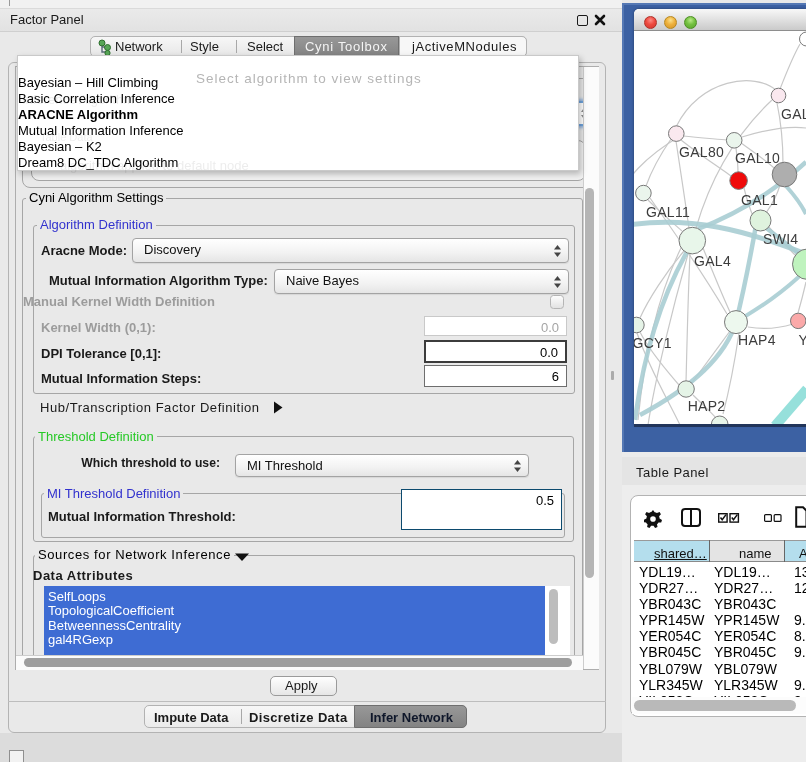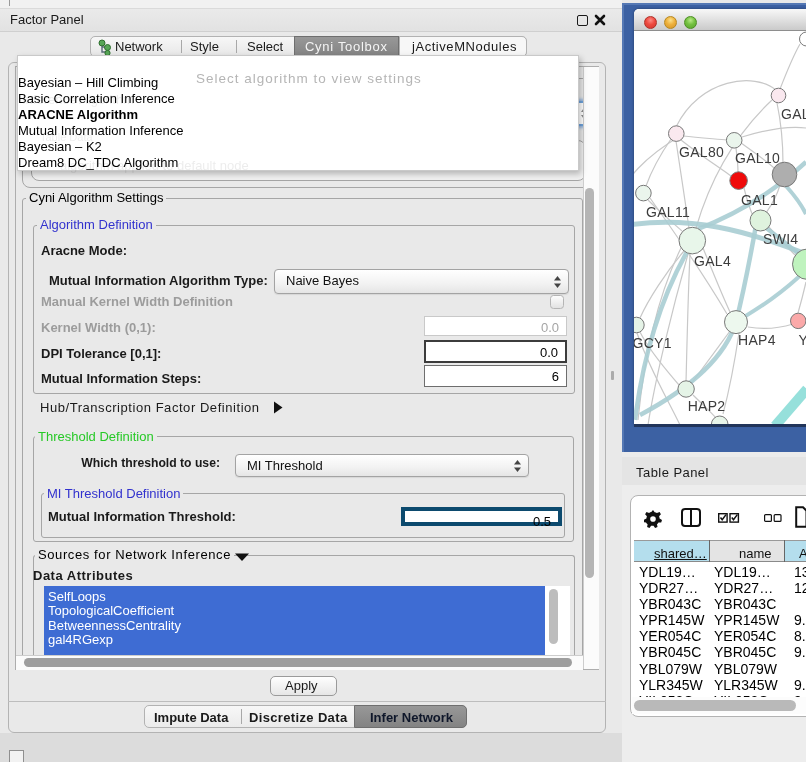--- a/index.html
+++ b/index.html
@@ -56,29 +56,36 @@
       <path d="M4.5 13 L8 8 L1 8 Z" fill="#8A8A8A"></path>
     </svg>
 <div class="ab" style="left:31px;top:140px;width:555px;height:41px;border:1px solid #A5A5A5;border-radius:8px;background:#F0F0F0;box-sizing:border-box;"></div>
 
 <div class="grp" style="left:22px;top:198px;width:559px;height:459px;"></div>
 <div class="gtitle" style="left:26px;top:191px;">Cyni Algorithm Settings</div>
 
 <div class="grp" style="left:33px;top:225px;width:540px;height:167px;"></div>
 <div class="gtitle" style="left:37px;top:218px;color:#3232CE;">Algorithm Definition</div>
 <div class="ab t13 b" style="left:41px;top:243px;">Aracne Mode:</div>
+<div class="combo" style="left:132px;top:238px;width:435px;height:23px;">
+      <span class="ct">Discovery</span>
+      <svg class="steppers" viewBox="0 0 9 12">
+        <path d="M4.5 0 L8 4.5 L1 4.5 Z" fill="#444"></path>
+        <path d="M4.5 12 L8 7.5 L1 7.5 Z" fill="#444"></path>
+      </svg>
+    </div>
 <div class="ab t13 b" style="left:41px;top:273px;padding-left:8px;">Mutual Information Algorithm Type:</div>
 <div class="combo" style="left:274px;top:269px;width:293px;height:23px;">
       <span class="ct">Naive Bayes</span>
       <svg class="steppers" viewBox="0 0 9 12">
         <path d="M4.5 0 L8 4.5 L1 4.5 Z" fill="#444"></path>
         <path d="M4.5 12 L8 7.5 L1 7.5 Z" fill="#444"></path>
       </svg>
     </div>
-<div class="ab t13 b" style="left:41px;top:294px;color:#9C9C9C;">Manual Kernel Width Definition</div>
+<div class="ab t13 b" style="left:23px;top:294px;color:#9C9C9C;">Manual Kernel Width Definition</div>
 <div class="ab" style="left:550px;top:295px;width:14px;height:14px;border:1px solid #B5B5B5;border-radius:3.5px;background:linear-gradient(#FDFDFD,#E2E2E2);box-sizing:border-box;"></div>
 <div class="ab t13 b" style="left:41px;top:320px;color:#9C9C9C;">Kernel Width (0,1):</div>
 <div class="fld" style="left:424px;top:316px;width:143px;height:20px;border:1px solid #C9C9C9;box-sizing:border-box;color:#A5A5A5;">
       <span>0.0</span>
     </div>
 <div class="ab t13 b" style="left:41px;top:346px;">DPI Tolerance [0,1]:</div>
 <div class="fld" style="left:424px;top:340px;width:143px;height:23px;border:2px solid #3C3C3C;box-sizing:border-box;color:#000;">
       <span>0.0</span>
     </div>
 <div class="ab t13 b" style="left:41px;top:371px;">Mutual Information Steps:</div>
@@ -97,21 +104,21 @@
 <div class="combo" style="left:235px;top:454px;width:292px;height:21px;text-decoration:underline;">
       <span class="ct">MI Threshold</span>
       <svg class="steppers" viewBox="0 0 9 12">
         <path d="M4.5 0 L8 4.5 L1 4.5 Z" fill="#444"></path>
         <path d="M4.5 12 L8 7.5 L1 7.5 Z" fill="#444"></path>
       </svg>
     </div>
 <div class="grp" style="left:41px;top:493px;width:522px;height:43px;"></div>
 <div class="gtitle" style="left:44px;top:487px;color:#3232CE;">MI Threshold Definition</div>
 <div class="ab t13 b" style="left:48px;top:509px;">Mutual Information Threshold:</div>
-<div class="fld" style="left:401px;top:507px;width:161px;height:19px;border:4px solid #0c4a6e;box-sizing:border-box;color:#000;">
+<div class="fld" style="left:401px;top:489px;width:161px;height:41px;border:1px solid #0c4a6e;box-sizing:border-box;color:#000;">
       <span>0.5</span>
     </div>
 
 <div class="grp" style="left:33px;top:555px;width:540px;height:101px;border-bottom:none;border-radius:3px 3px 0 0;"></div>
 <div class="gtitle" style="left:35px;top:548px;letter-spacing:0.6px;">Sources for Network Inference</div>
 <svg class="ab" style="left:234px;top:552px;" width="16" height="10" viewBox="0 0 16 10">
       <path d="M1 1.5 L15 1.5 L8 9 Z" fill="#111"></path>
     </svg>
 <div class="ab t13 b" style="left:33px;top:568px;letter-spacing:0.5px;">Data Attributes</div>
 <div class="ab" style="left:44px;top:586px;width:526px;height:72px;background:#fff;"></div>

